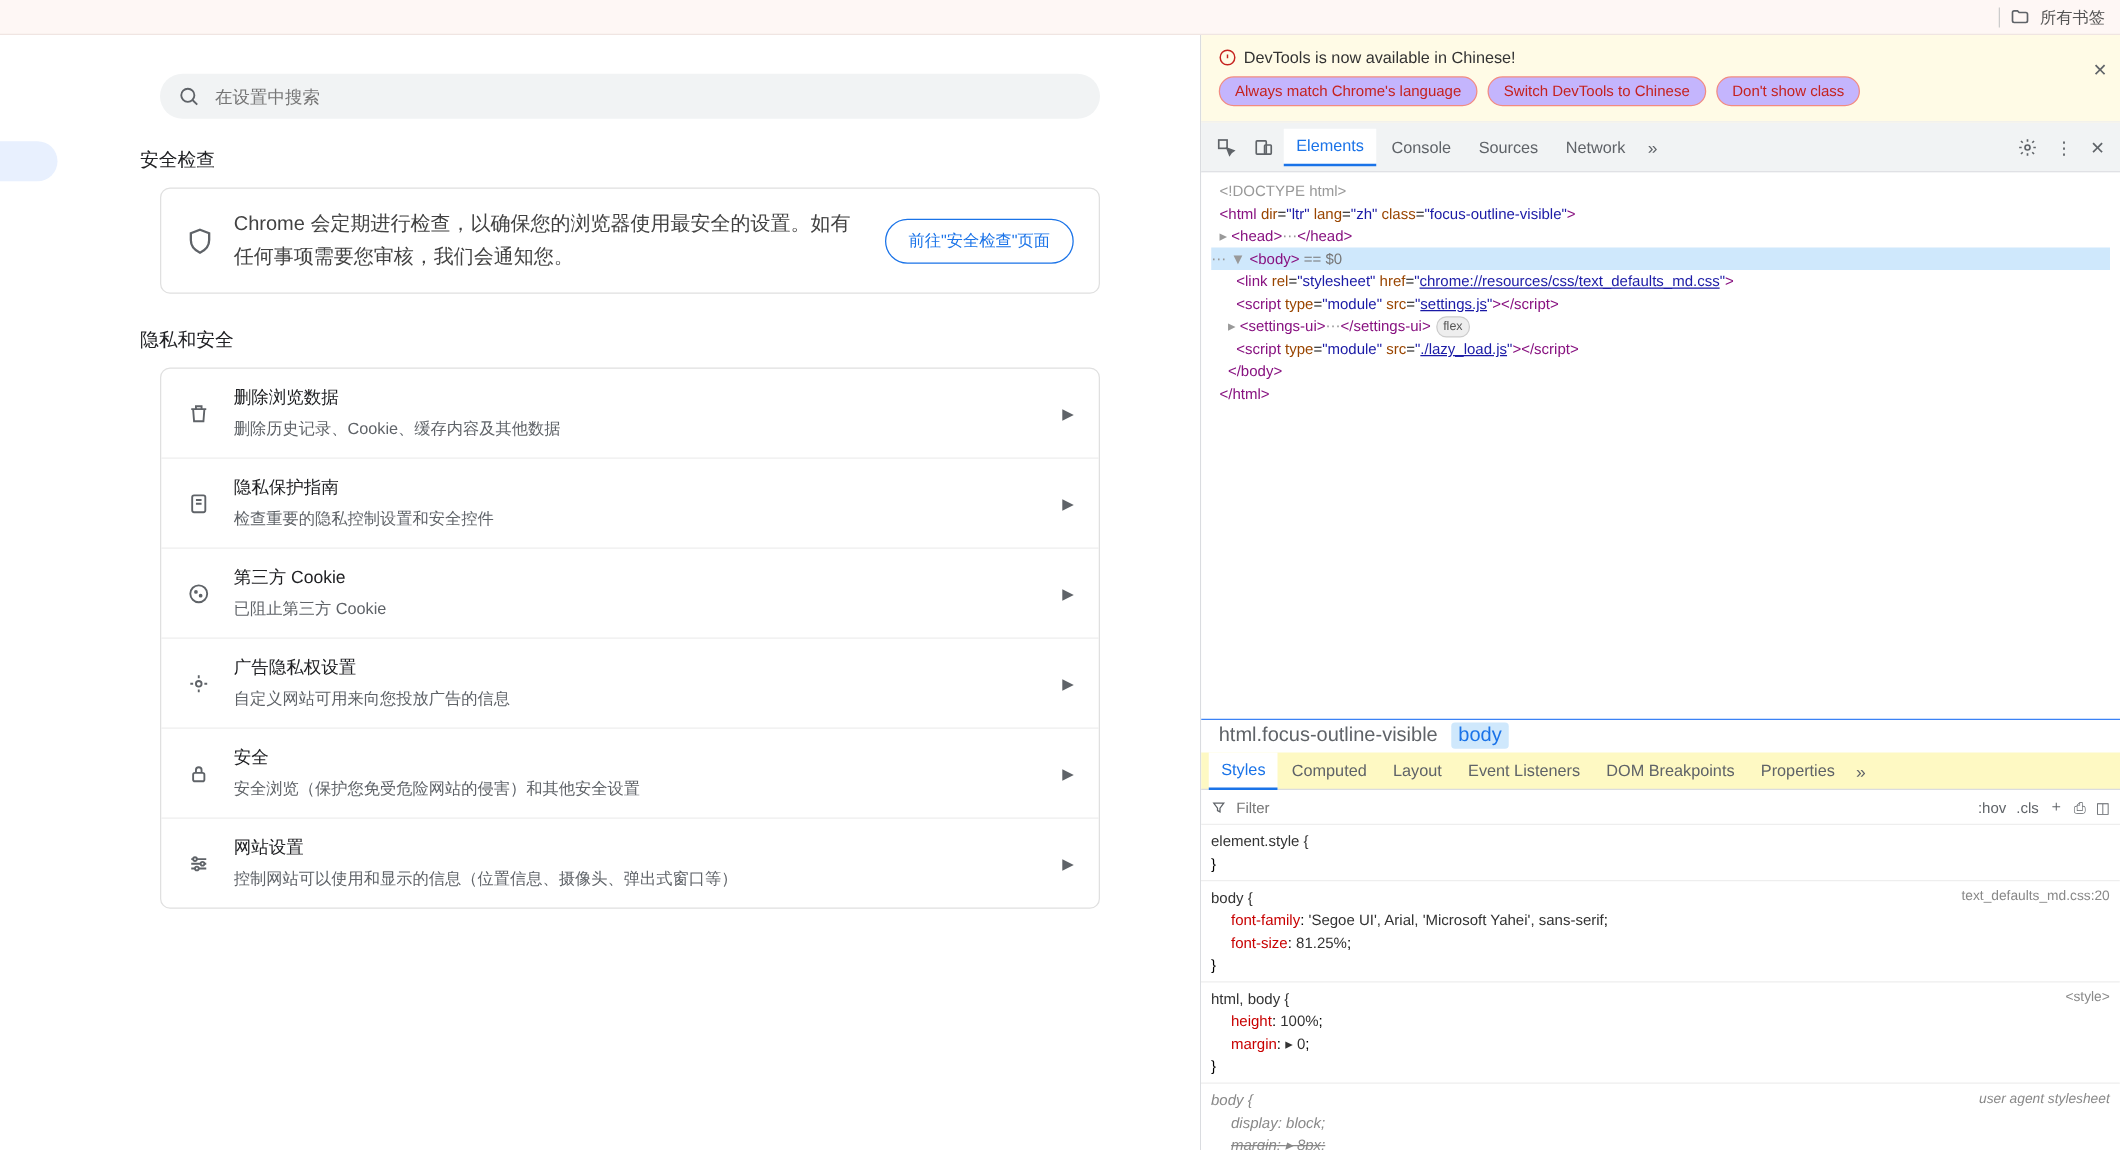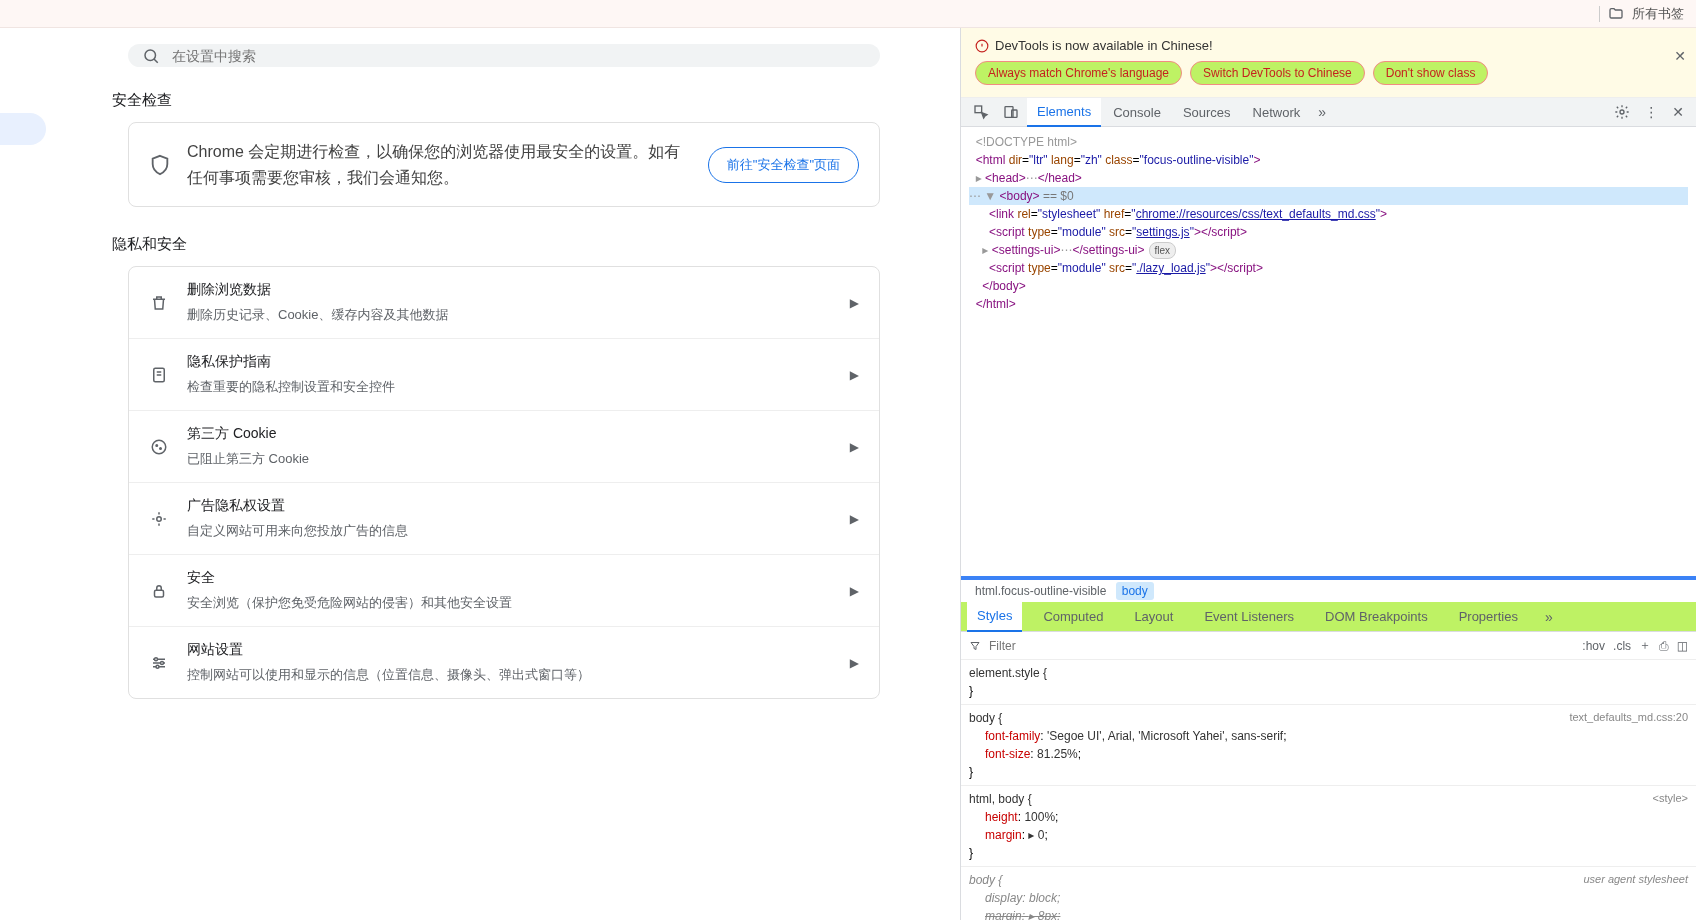--- a/index.html
+++ b/index.html
@@ -4,62 +4,62 @@
 <style>
 *{box-sizing:border-box;margin:0;padding:0;font-family:'Segoe UI',Arial,'Microsoft Yahei',sans-serif}
 body{width:1696px;height:920px;background:#fff;overflow:hidden;display:flex;flex-direction:column}
 .topbar{height:28px;background:#fef7f5;border-bottom:1px solid #f0e5e2;display:flex;justify-content:flex-end;align-items:center;padding-right:12px;gap:8px;color:#555;font-size:13px}
 .topbar-divider{width:1px;height:16px;background:#ccc}
 .main{display:flex;flex:1;min-height:0}
 
 .settings-pane{width:960px;background:#fff;padding-top:8px;overflow:hidden;position:relative}
 .sidebar-pill{position:absolute;left:0;top:85px;width:46px;height:32px;background:#e8f0fe;border-radius:0 16px 16px 0}
 .settings-content{margin-left:48px}
-.searchbox{margin:8px 80px 24px 80px;height:23px;background:#f1f3f4;border-radius:18px;display:flex;align-items:center;padding:0 14px;color:#5f6368;gap:12px}
+.searchbox{margin:23px 80px 24px 80px;height:36px;background:#f1f3f4;border-radius:18px;display:flex;align-items:center;padding:0 14px;color:#5f6368;gap:12px}
 .searchbox input{border:none;background:transparent;outline:none;font-size:14px;color:#333;flex:1}
 .section-title{margin:0 80px 12px 64px;font-size:15px;color:#202124;font-weight:500}
 .card{margin:0 80px 28px 80px;border:1px solid #e0e0e0;border-radius:8px;background:#fff}
 .safety-card{display:flex;align-items:center;padding:16px 20px;gap:16px}
 .safety-text{flex:1;font-size:16px;color:#424242;line-height:1.6}
 .safety-btn{border:1px solid #1a73e8;color:#1a73e8;background:#fff;border-radius:18px;padding:8px 18px;font-size:13px;cursor:pointer}
 .list-row{display:flex;align-items:center;padding:14px 20px;gap:18px;border-top:1px solid #eee;cursor:pointer}
 .list-row:first-child{border-top:none}
 .list-icon{width:20px;display:flex;justify-content:center;color:#5f6368}
 .list-body{flex:1}
 .list-title{font-size:14px;color:#202124}
 .list-sub{font-size:13px;color:#5f6368;margin-top:7px}
 .chev{color:#5f6368;font-size:12px}
 
 .devtools{flex:1;border-left:1px solid #dadce0;display:flex;flex-direction:column;min-width:0;background:#fff}
 .banner{background:#fffbe6;padding:10px 14px 12px 14px;position:relative;border-bottom:1px solid #eee}
 .banner-msg{font-size:13px;color:#333;margin-bottom:8px;display:flex;align-items:center;gap:6px}
 .banner-btns{display:flex;flex-wrap:wrap;gap:8px}
-.pill-btn{border:1px solid #f28b82;color:#c5221f;background:#bef264;border-radius:14px;padding:4px 12px;font-size:12px;cursor:pointer}
+.pill-btn{border:1px solid #f28b82;color:#c5221f;background:#c4b5fd;border-radius:14px;padding:4px 12px;font-size:12px;cursor:pointer}
 .banner-close{position:absolute;right:10px;top:20px;cursor:pointer;color:#5f6368;font-size:14px}
-.dt-tabs{display:flex;align-items:center;height:29px;border-bottom:1px solid #dadce0;padding:0 6px;gap:2px;font-size:13px;background:#f1f3f4}
+.dt-tabs{display:flex;align-items:center;height:40px;border-bottom:1px solid #dadce0;padding:0 6px;gap:2px;font-size:13px;background:#f1f3f4}
 .dt-tab{padding:0 10px;height:30px;display:flex;align-items:center;color:#5f6368;cursor:pointer}
 .dt-tab.active{color:#1a73e8;border-bottom:2px solid #1a73e8;background:#fff}
 .dt-spacer{flex:1}
 .dt-iconbtn{color:#5f6368;padding:0 6px;cursor:pointer;font-size:14px}
 .dom-tree{flex:1;font-family:Menlo,Consolas,monospace;font-size:12px;padding:6px 8px;overflow:auto;line-height:1.5;background:#fff;min-height:0}
 .dom-line{white-space:pre}
 .hl-line{background:#cfe8fc}
 .gut{color:#999}
 .t-punct{color:#881280}
 .t-tag{color:#881280}
 .t-attr{color:#994500}
 .t-val{color:#1a1aa6}
 .t-link{color:#1a1aa6;text-decoration:underline}
 .t-sel{color:#777}
 .t-doctype{color:#999}
 .badge{display:inline-block;font-family:'Segoe UI',Arial;font-size:10px;background:#eee;border:1px solid #ccc;border-radius:8px;padding:0 5px;color:#555;margin-left:4px;vertical-align:middle}
-.crumbs{border-top:4px solid #3b82f6;padding:4px 8px;font-size:12px;background:#fff}
+.crumbs{border-top:1px solid #3b82f6;padding:4px 8px;font-size:16px;background:#fff}
 .crumb{color:#5f6368;padding:2px 6px}
 .crumb.sel{background:#cfe8fc;color:#1a73e8;border-radius:3px}
-.styles-tabs{display:flex;align-items:center;height:30px;border-bottom:1px solid #dadce0;padding:0 6px;gap:11px;font-size:13px;background:#bef264}
+.styles-tabs{display:flex;align-items:center;height:30px;border-bottom:1px solid #dadce0;padding:0 6px;gap:1px;font-size:13px;background:#fef9c3}
 .styles-filter{display:flex;align-items:center;height:28px;border-bottom:1px solid #eee;padding:0 8px;font-size:12px;color:#5f6368;gap:8px;background:#fff}
 .styles-filter input{border:none;outline:none;flex:1;font-size:12px}
 .styles-body{flex:0 0 260px;overflow:auto;font-family:Menlo,Consolas,monospace;font-size:12px;background:#fff}
 .rule{border-bottom:1px solid #eee;padding:4px 8px;position:relative;line-height:1.5}
 .rule .src{position:absolute;right:8px;top:4px;color:#888;font-size:11px}
 .sel-txt{color:#333}
 .prop{padding-left:16px}
 .pn{color:#c80000}
 .pv{color:#333}
 .italic{font-style:italic;color:#888}

